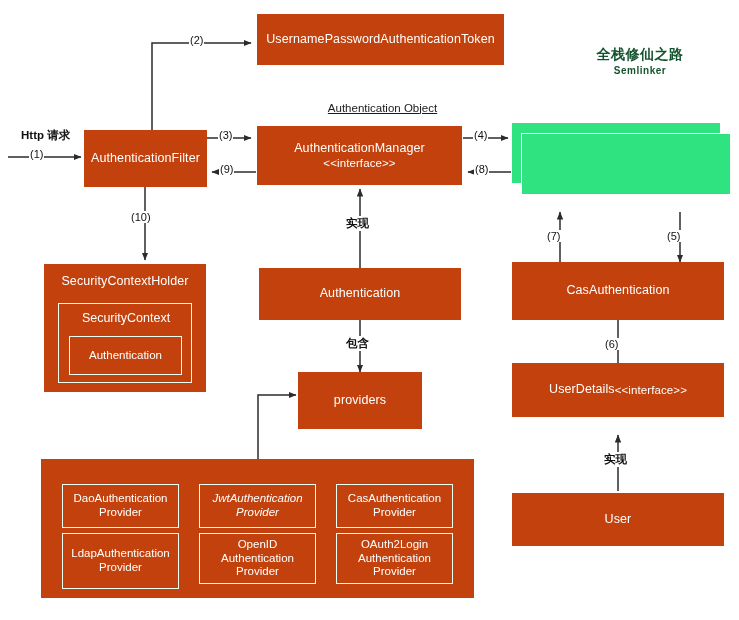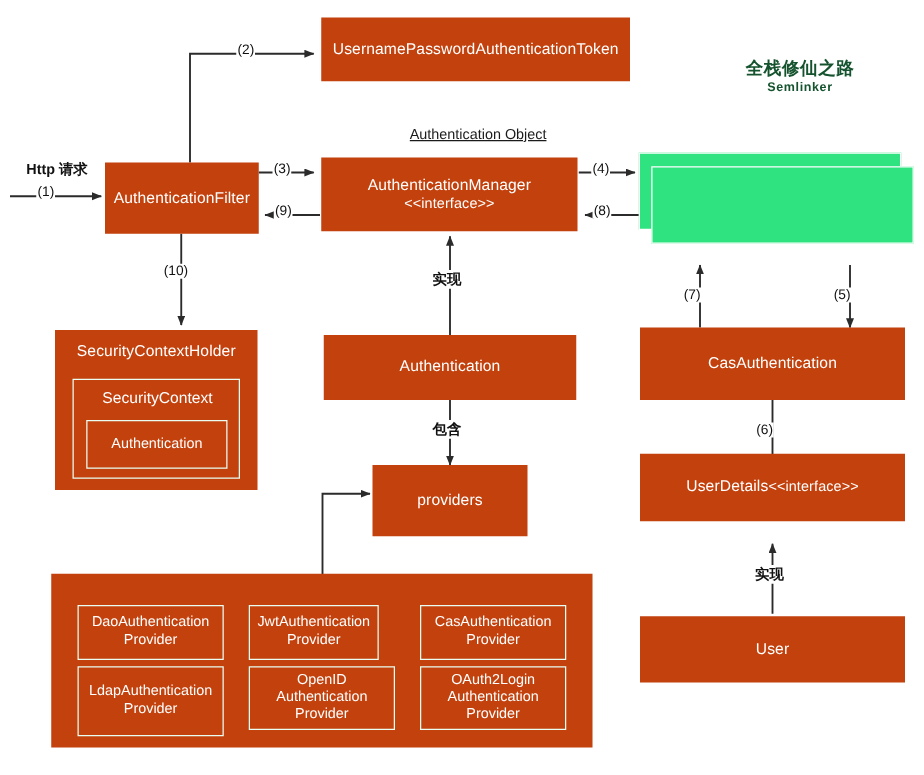--- a/index.html
+++ b/index.html
@@ -201,21 +201,21 @@
 
   <div class="node" style="left:512px; top:493px; width:212px; height:53px;">
     <span>User</span>
   </div>
 
   <div class="node" style="left:41px; top:459px; width:433px; height:139px;"></div>
   <div class="inner" style="left:62px; top:484px; width:117px; height:44px;">
     <span>DaoAuthentication
 Provider</span>
   </div>
-  <div class="inner" style="left:199px; top:484px; width:104px; height:44px;">
+  <div class="inner" style="left:199px; top:484px; width:117px; height:44px;font-style:italic;">
     <span>JwtAuthentication
 Provider</span>
   </div>
   <div class="inner" style="left:336px; top:484px; width:117px; height:44px;">
     <span>CasAuthentication
 Provider</span>
   </div>
   <div class="inner" style="left:62px; top:533px; width:117px; height:56px;">
     <span>LdapAuthentication
 Provider</span>

